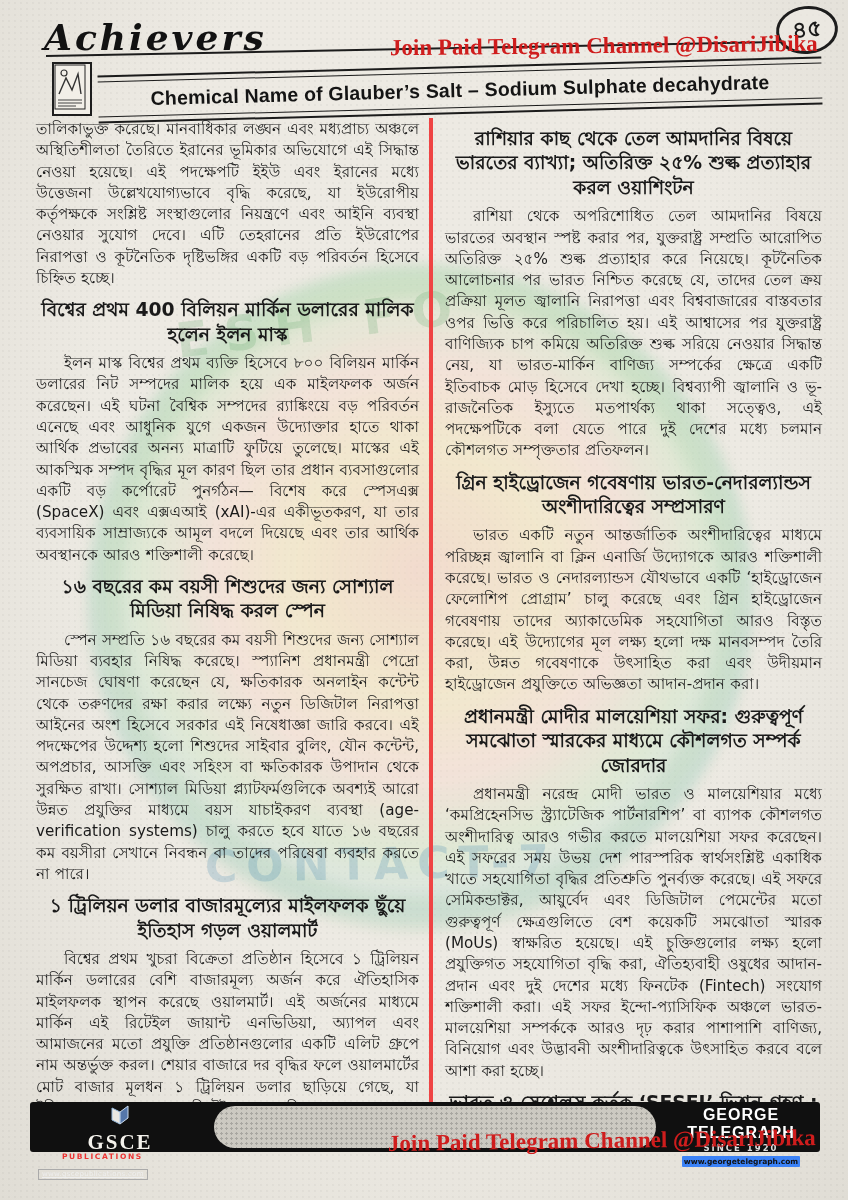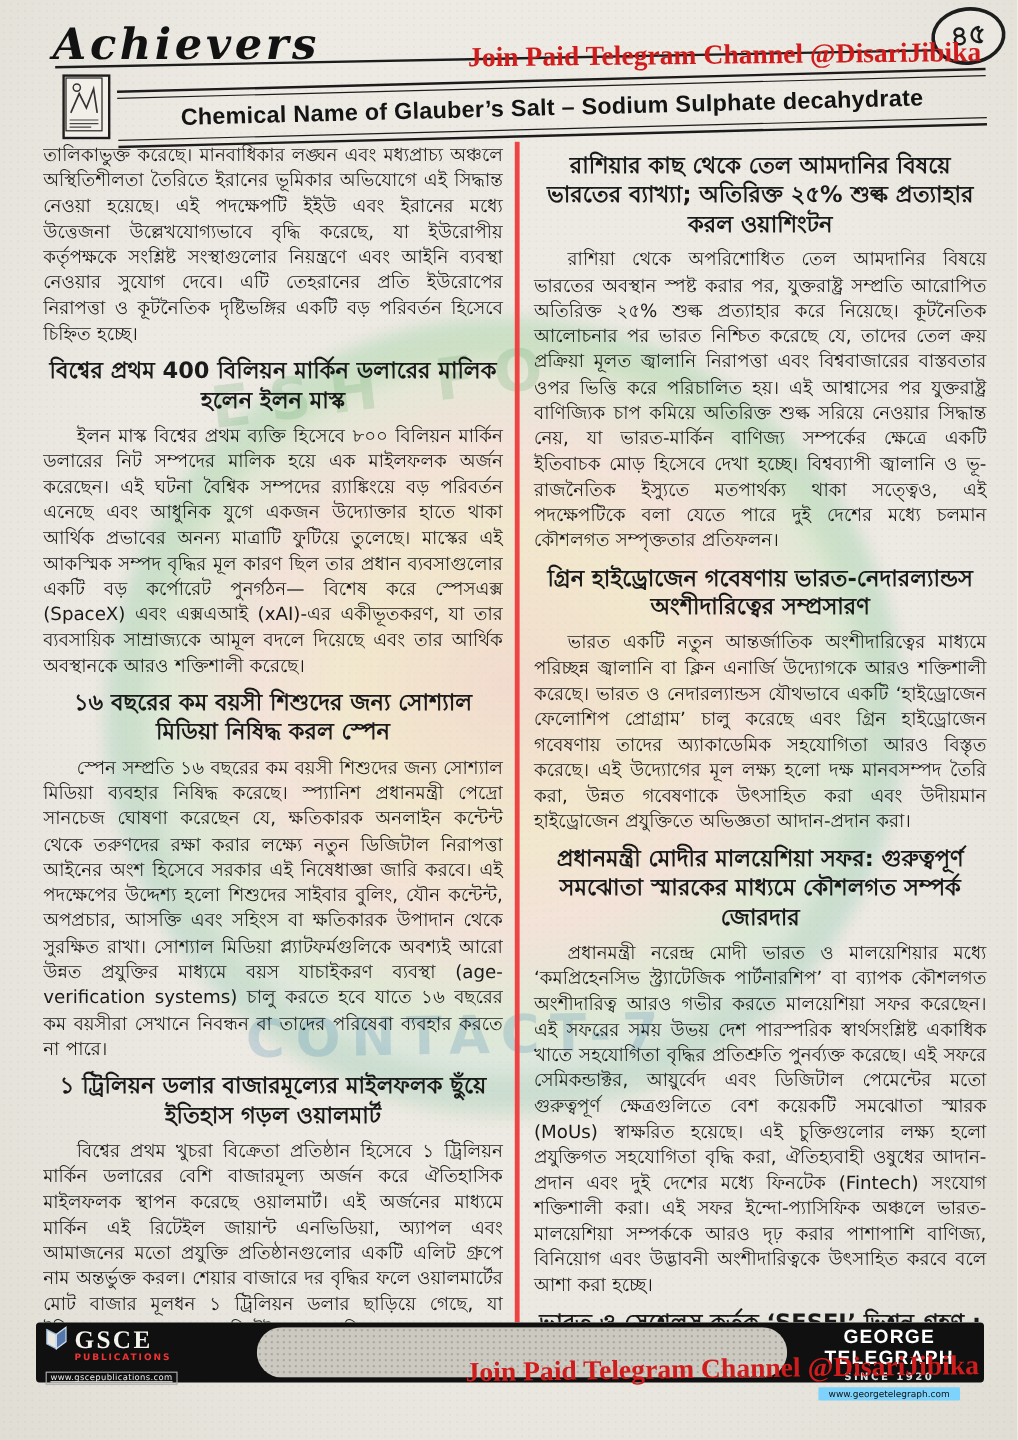--- a/index.html
+++ b/index.html
@@ -91,42 +91,42 @@
   .heading{
     text-align:center;font-weight:bold;font-size:18.8px;line-height:1.3;
     margin:9px 2px 6px;
   }
   
   .footer{
     position:absolute;left:30px;right:28px;bottom:48px;height:50px;z-index:2;
     background:#101010;border-radius:3px;display:flex;align-items:stretch;
   }
   .gsce-box{width:178px;position:relative;color:#fff;padding:2px 4px 2px 6px;box-sizing:border-box;}
-  .gsce-row{display:flex;gap:4px;}
+  .gsce-row{display:flex;align-items:center;gap:4px;flex-direction:column;}
   .gsce-name{
     font-family:"Liberation Serif", serif;font-weight:bold;font-size:21px;letter-spacing:2px;
     color:#f4f2ec;text-shadow:0 0 1px #000;
   }
   .gsce-sub{font-size:7.5px;font-weight:bold;color:#e33;letter-spacing:1.6px;margin-left:26px;margin-top:-3px;}
   .gsce-url{
     margin-top:2px;margin-left:2px;border:1px solid #aaa;display:inline-block;
     font-size:7px;color:#eee;padding:0.5px 3px;letter-spacing:0.3px;text-decoration:underline;
   }
   .footer-mid{
     flex:1;margin:4px 6px;border-radius:22px;
     background:#ccc9c1;
     background-image:radial-gradient(rgba(60,60,60,0.25) 1px, transparent 1.2px);
     background-size:5px 5px;
   }
   .george-box{width:158px;color:#fff;text-align:center;padding-top:4px;box-sizing:border-box;}
   .george-line1{font-size:16px;font-weight:bold;letter-spacing:1px;font-family:"Liberation Sans", sans-serif;}
   .george-line2{font-size:8.5px;font-weight:bold;letter-spacing:2px;color:#ddd;margin-top:1px;}
   .george-url{
-    margin:3px auto 0;width:118px;background:#7dd3fc;color:#111;font-size:7.5px;
-    font-weight:normal;padding:1px 0;border-radius:1px;
+    margin:3px auto 0;width:118px;background:#3b82f6;color:#111;font-size:7.5px;
+    font-weight:bold;padding:1px 0;border-radius:1px;
   }
   .telegram-bottom{
     position:absolute;top:1128px;right:32px;z-index:3;
     font-family:"Liberation Serif", serif;font-weight:bold;font-size:23px;
     color:#cf1d1d;transform:rotate(-0.8deg);white-space:nowrap;
   }
 </style>
 </head>
 <body>
 

